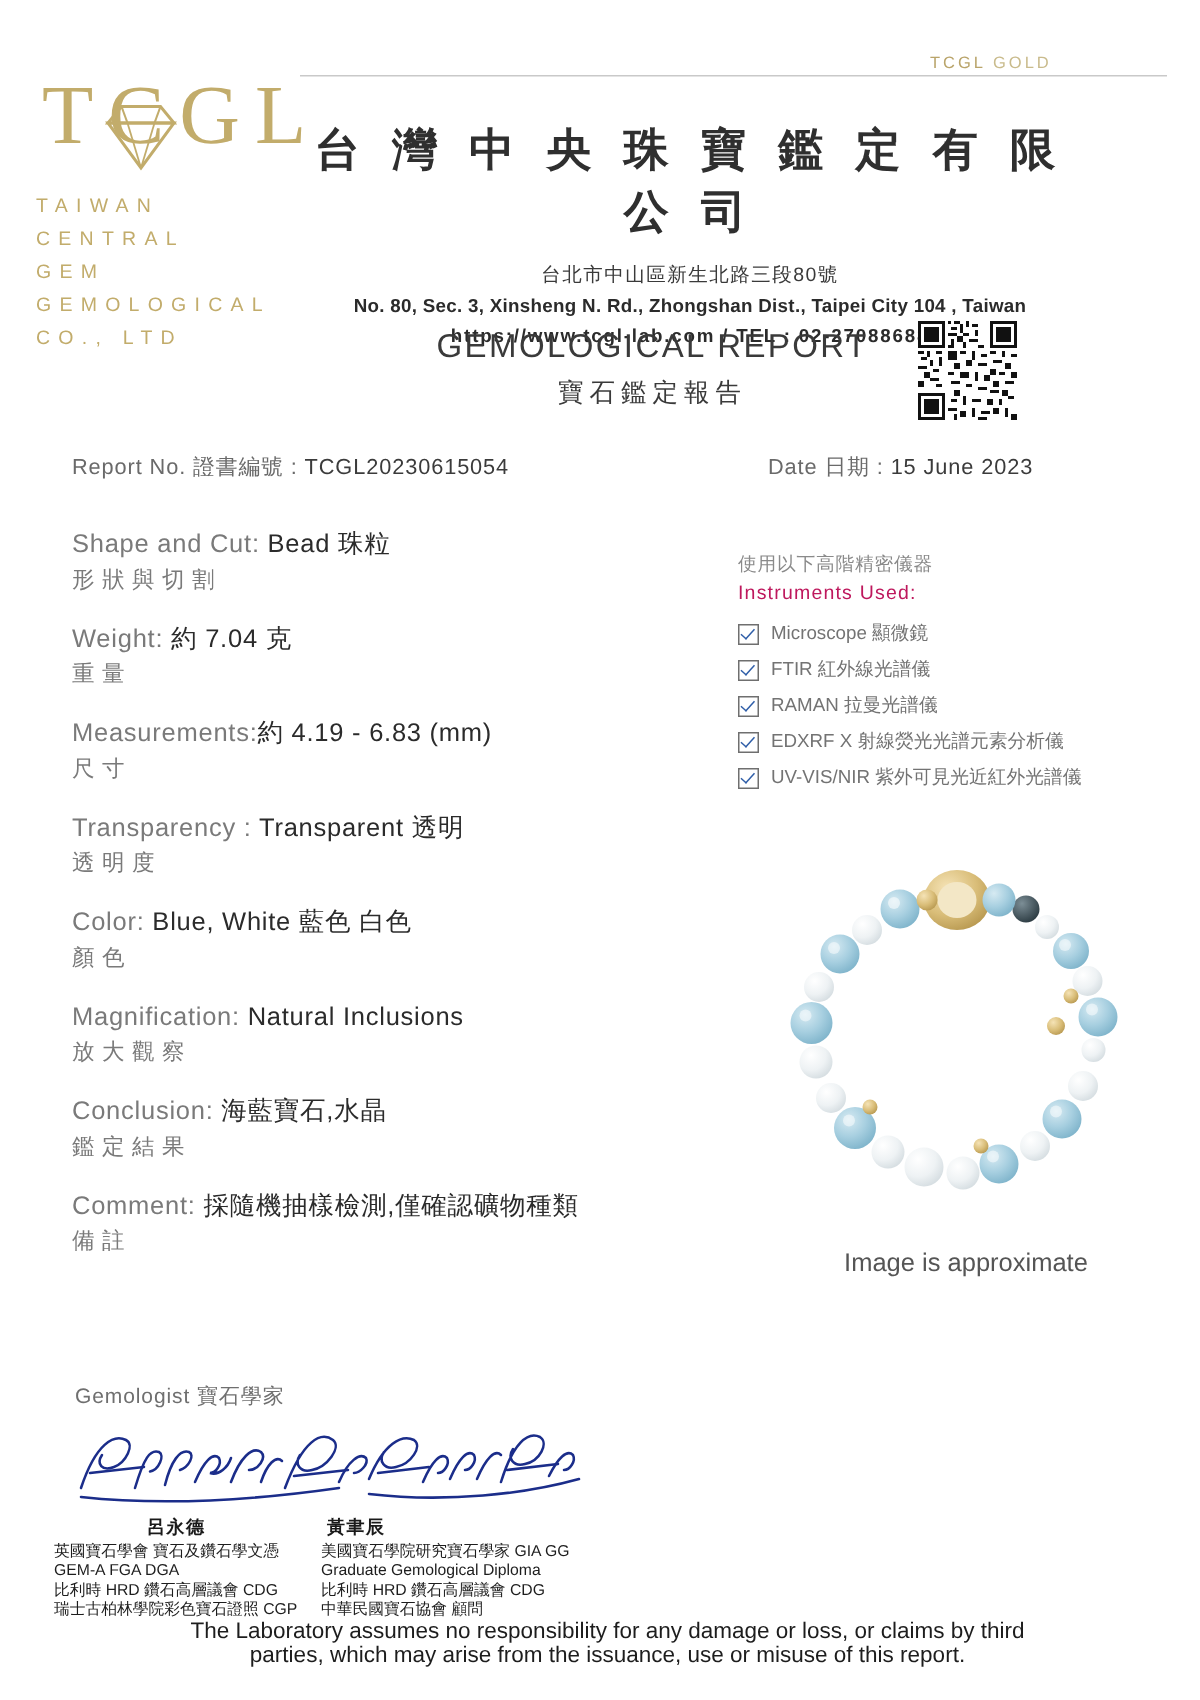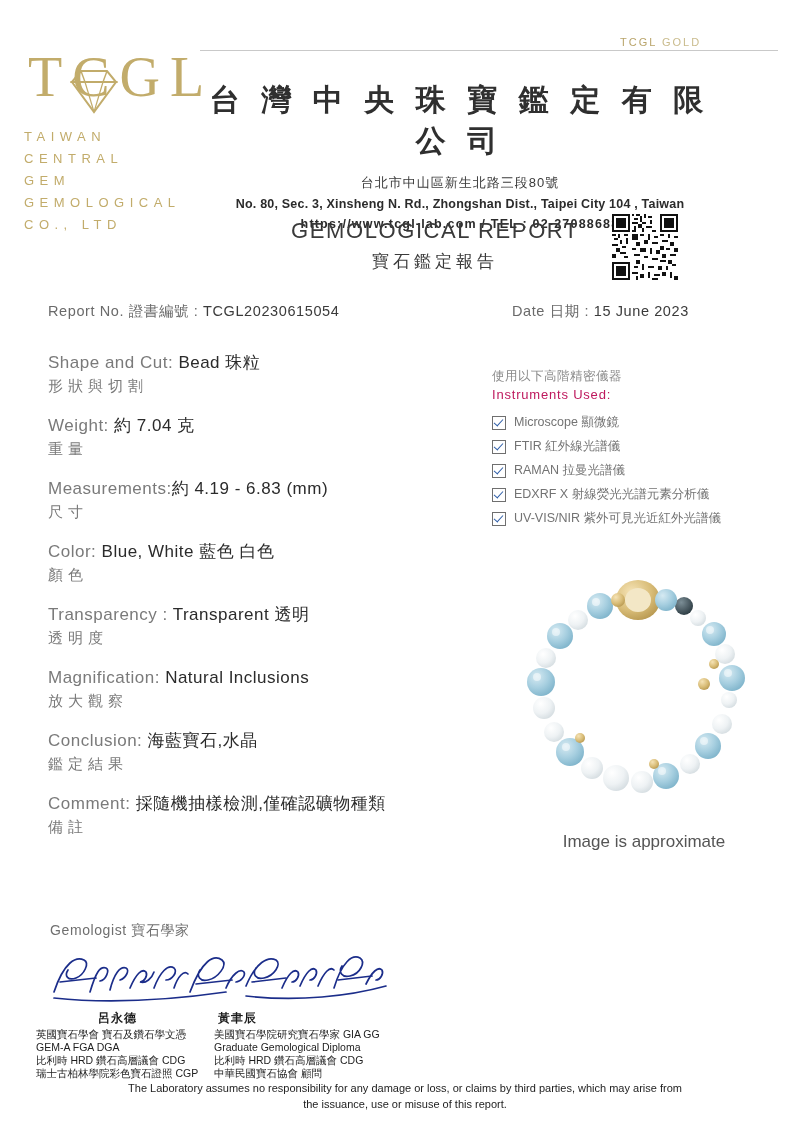--- a/index.html
+++ b/index.html
@@ -100,21 +100,21 @@
   .sig-names .n1{position:absolute;left:48px;top:0;font-size:12px;font-weight:700;color:#1a1a1a;letter-spacing:1px;}
   .sig-names .n2{position:absolute;left:168px;top:0;font-size:12px;font-weight:700;color:#1a1a1a;letter-spacing:1px;}
 
   .creds{position:absolute;left:36px;top:1028px;width:420px;font-size:10.5px;color:#1d1d1d;line-height:13px;}
   .creds .col{position:absolute;top:0;}
   .creds .c1{left:0;width:170px;}
   .creds .c2{left:178px;width:230px;}
 
   .disclaimer{
     position:absolute;left:120px;top:1080px;width:570px;text-align:center;
-    font-size:11px;color:#1d1d1d;line-height:16px;
+    font-size:15px;color:#1d1d1d;line-height:16px;
   }
 </style>
 </head>
 <body>
 
 <div class="page">
 
   <div class="brand-top">
     <span>TCGL</span>
     <span class="gold">GOLD</span>
@@ -253,26 +253,26 @@
     </div>
     <div class="spec">
       <div class="line1"><span>Weight: </span><span class="val">約 7.04 克</span></div>
       <div class="line2">重量</div>
     </div>
     <div class="spec">
       <div class="line1"><span>Measurements:</span><span class="val">約 4.19 - 6.83 (mm)</span></div>
       <div class="line2">尺寸</div>
     </div>
     <div class="spec">
+      <div class="line1"><span>Transparency : </span><span class="val">Transparent 透明</span></div>
+      <div class="line2">透明度</div>
+    </div>
+    <div class="spec">
       <div class="line1"><span>Color: </span><span class="val">Blue, White 藍色 白色</span></div>
       <div class="line2">顏色</div>
-    </div>
-    <div class="spec">
-      <div class="line1"><span>Transparency : </span><span class="val">Transparent 透明</span></div>
-      <div class="line2">透明度</div>
     </div>
     <div class="spec">
       <div class="line1"><span>Magnification: </span><span class="val">Natural Inclusions</span></div>
       <div class="line2">放大觀察</div>
     </div>
     <div class="spec">
       <div class="line1"><span>Conclusion: </span><span class="val">海藍寶石,水晶</span></div>
       <div class="line2">鑑定結果</div>
     </div>
     <div class="spec">

